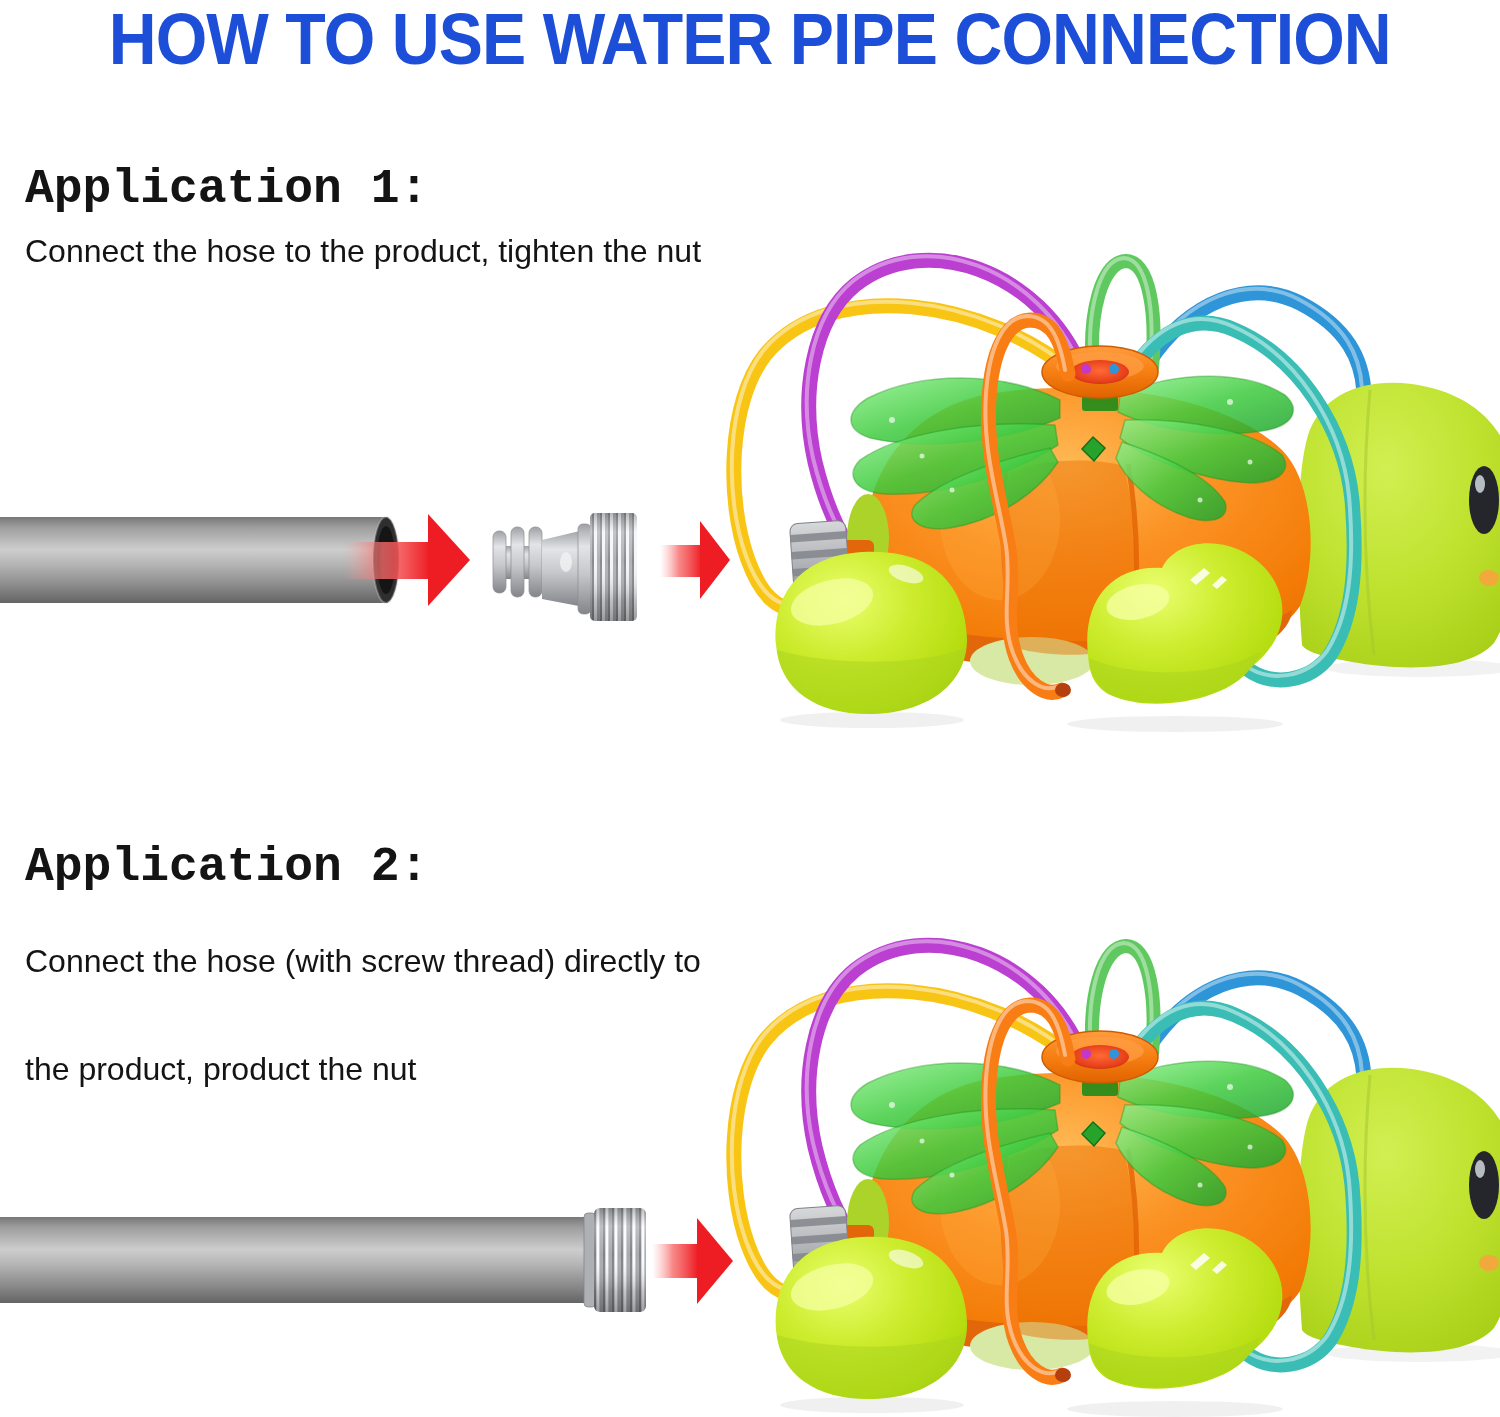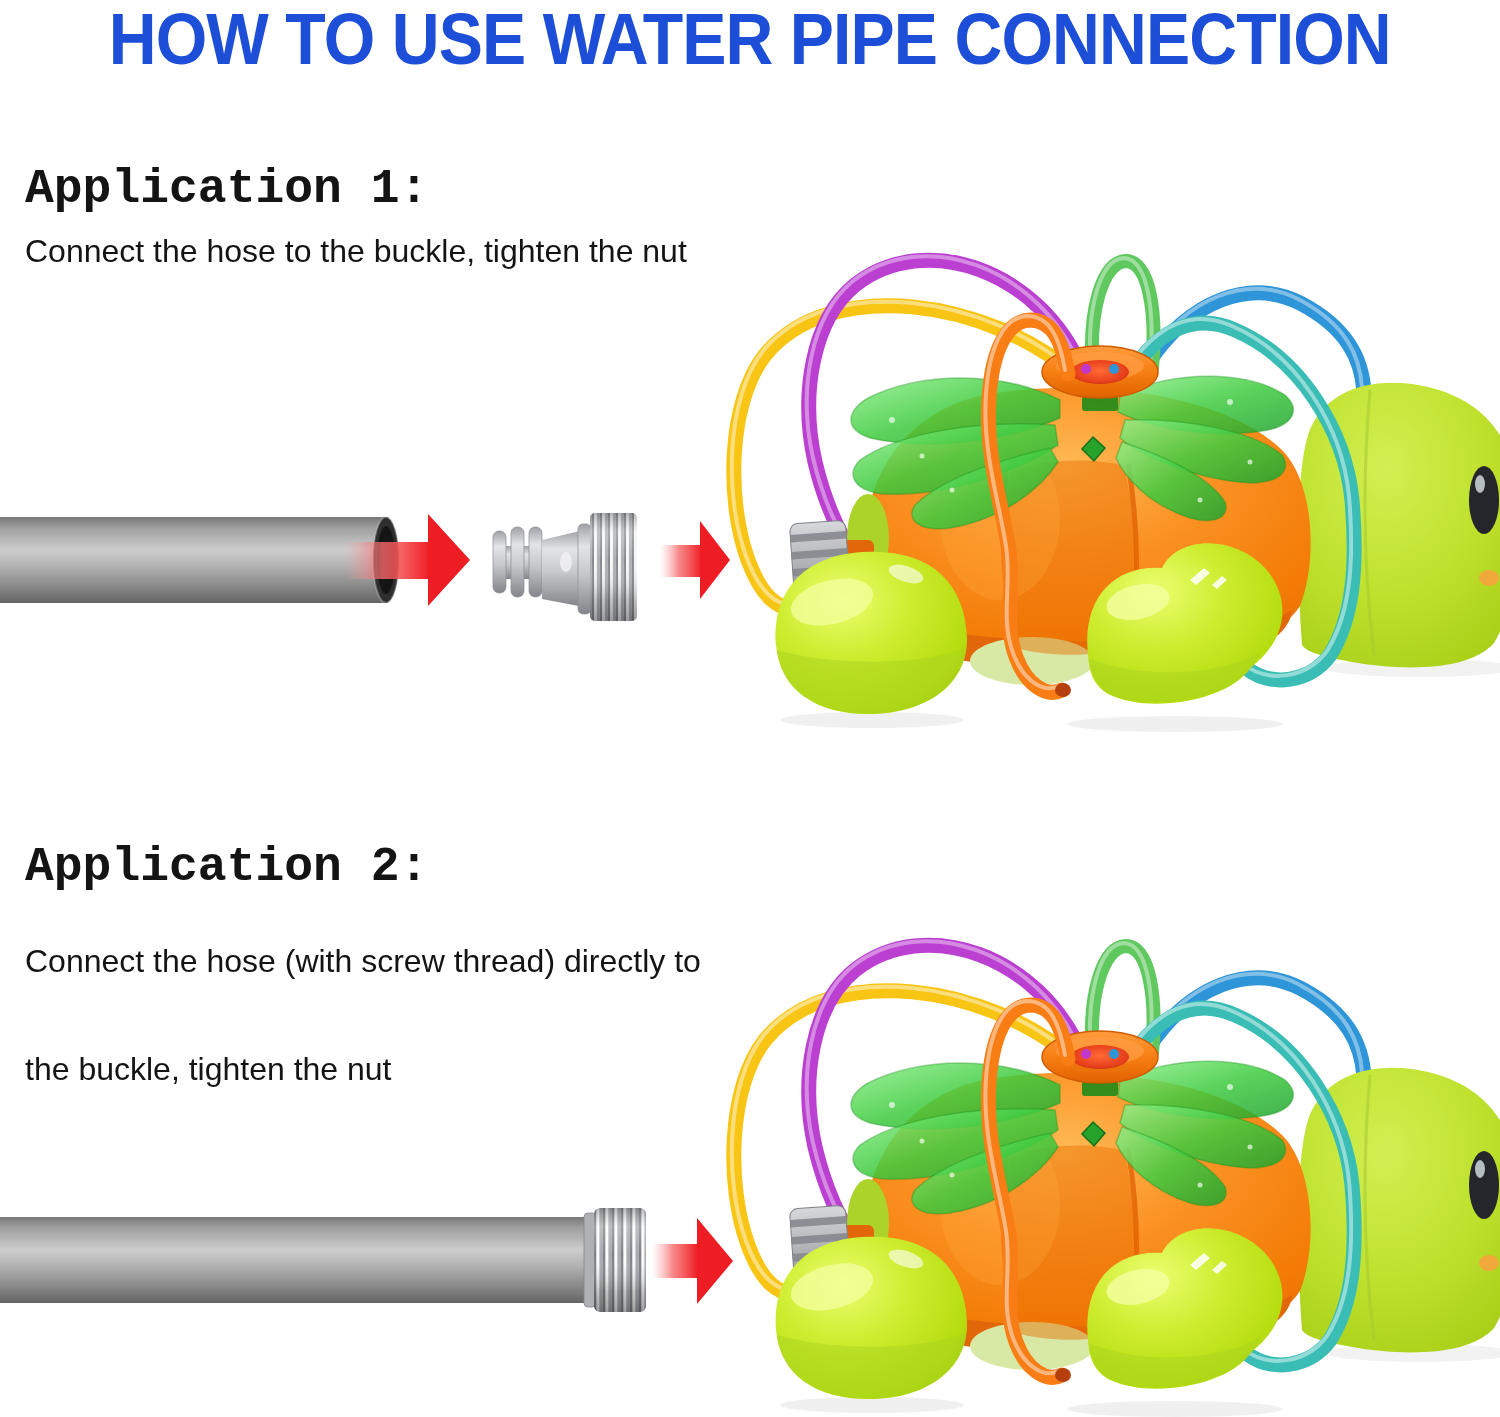--- a/index.html
+++ b/index.html
@@ -251,21 +251,21 @@
       <path d="M697,1218 L733,1261 L697,1304 Z" fill="#ee1c23"></path>
     </g>
   </g>
 </svg>
 
 <div class="textlayer">
   <div class="title">
     <span class="inner">HOW TO USE WATER PIPE CONNECTION</span>
   </div>
   <div class="app-heading h1">Application 1:</div>
-  <div class="app-body b1">Connect the hose to the buckle, tighten the nut</div>
+  <div class="app-body b1">Connect the hose to the product, tighten the nut</div>
   <div class="app-heading h2">Application 2:</div>
   <div class="app-body b2">
     <div>Connect the hose (with screw thread) directly to</div>
-    <div>the buckle, tighten the nut</div>
+    <div>the product, product the nut</div>
   </div>
 </div>
 
 </div>
 
 </body></html>

